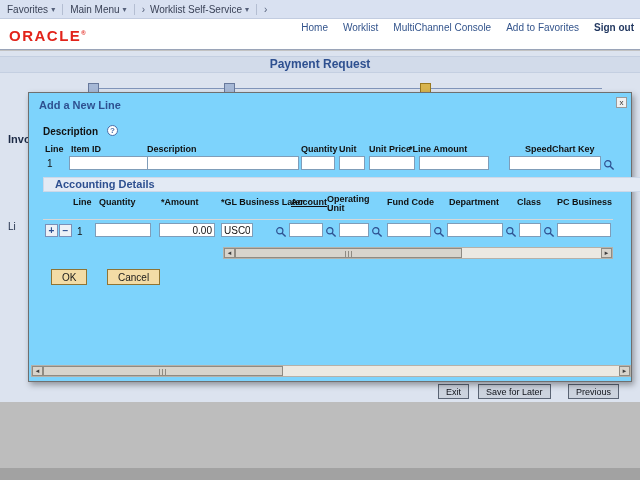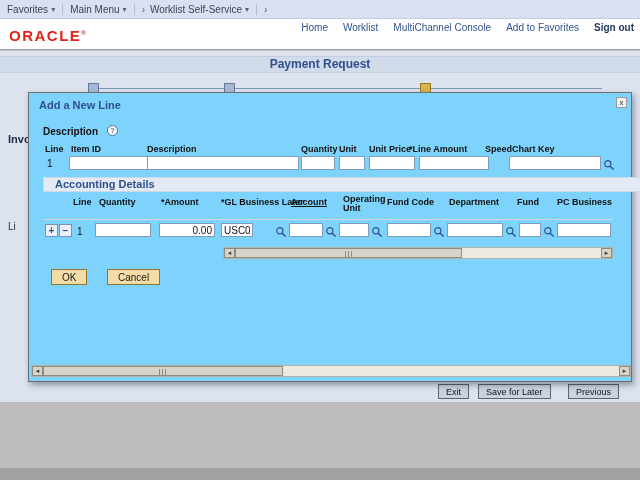--- a/index.html
+++ b/index.html
@@ -136,21 +136,21 @@
   <div class="ilabel">Description</div>
   <div class="help">?</div>
 
   <span class="flabel" style="left:16px;">Line</span>
   <span class="flabel" style="left:42px;">Item ID</span>
   <span class="flabel" style="left:118px;">Description</span>
   <span class="flabel" style="left:272px;">Quantity</span>
   <span class="flabel" style="left:310px;">Unit</span>
   <span class="flabel" style="left:340px;">Unit Price</span>
   <span class="flabel" style="left:380px;">*Line Amount</span>
-  <span class="flabel" style="left:456px;text-align:right;">SpeedChart Key</span>
+  <span class="flabel" style="left:496px;text-align:right;">SpeedChart Key</span>
 
   <span class="lineno" style="left:18px; top:65px;">1</span>
   <input class="input" style="left: 40px; top: 63px; width: 86px;" value="">
   <span class="mag" style="left:128px; top:64px;">
     <svg width="12" height="12" viewBox="0 0 12 12">
         <circle cx="4.8" cy="4.8" r="3.1" fill="none" stroke="#2e5090" stroke-width="1.2"></circle>
         <line x1="7.2" y1="7.2" x2="10.6" y2="10.6" stroke="#2e5090" stroke-width="1.4"></line>
       </svg>
   </span>
   <input class="input" style="left: 118px; top: 63px; width: 152px;" value="">
@@ -167,24 +167,24 @@
   </span>
 
   <div class="acctbar">Accounting Details</div>
 
   <div class="gridvp">
     <span class="ghead" style="left:30px;">Line</span>
     <span class="ghead" style="left:56px;">Quantity</span>
     <span class="ghead" style="left:118px;">*Amount</span>
     <span class="ghead" style="left:178px;">*GL Business Later</span>
     <span class="ghead" style="left:248px;text-decoration:underline;">Account</span>
-    <span class="ghead wrap" style="left:300px; top:0;">Operating Unit</span>
+    <span class="ghead wrap" style="left:284px; top:0;">Operating Unit</span>
     <span class="ghead" style="left:344px;">Fund Code</span>
     <span class="ghead" style="left:406px;">Department</span>
-    <span class="ghead" style="left:474px;">Fund</span>
+    <span class="ghead" style="left:474px;">Class</span>
     <span class="ghead" style="left:514px;">PC Business Unit</span>
     <div class="gline" style="top:24px;"></div>
 
     <button class="pmbtn" style="left:2px;">+</button>
     <button class="pmbtn" style="left:16px;">−</button>
     <span class="lineno" style="left:34px; top:31px;">1</span>
 
     <input class="input ta-r" style="left: 52px; top: 28px; width: 56px;" value="">
     <input class="input ta-r" style="left: 116px; top: 28px; width: 56px;" value="0.00">
     <input class="input" style="left: 178px; top: 28px; width: 32px;" value="USC01">

